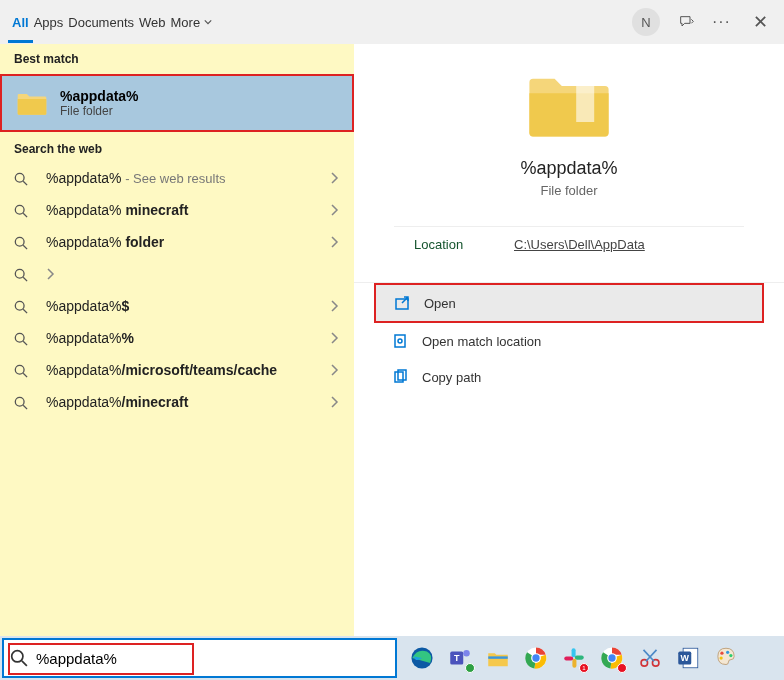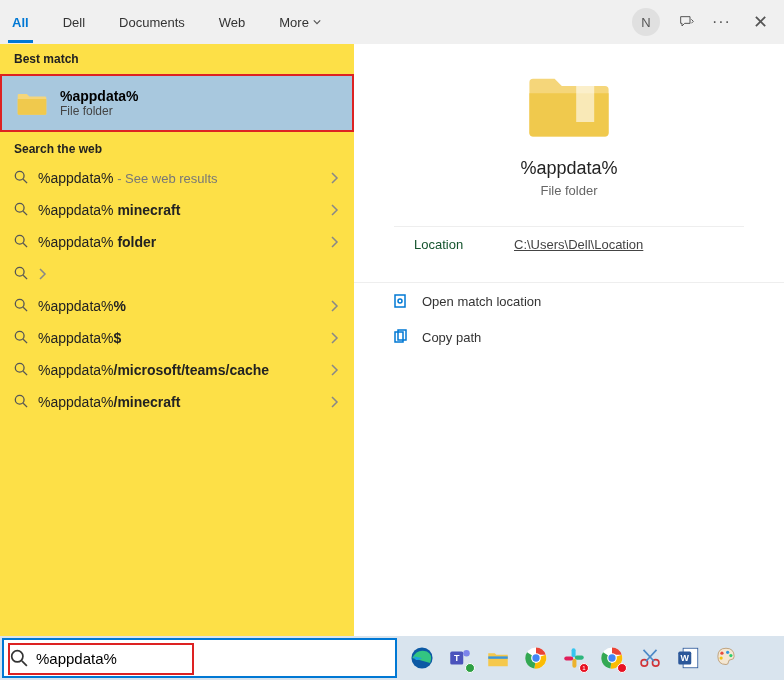--- a/index.html
+++ b/index.html
@@ -1,42 +1,42 @@
 <!DOCTYPE html>
 <html><head>
   <meta charset="utf-8">
   <style>
     * { margin: 0; padding: 0; box-sizing: border-box; font-family: "Segoe UI", sans-serif; }
     body { width: 784px; height: 680px; background: #f0f0f0; position: relative; overflow: hidden; }
     
     .header { display: flex; align-items: center; padding: 0 12px; height: 44px; background: #f0f0f0; }
-    .tabs { display: flex; gap: 34px; flex: 1; }
+    .tabs { display: flex; gap: 5px; flex: 1; }
     .tab { font-size: 13px; color: #333; cursor: pointer; padding: 12px 0; position: relative; }
     .tab.active { color: #0078d4; font-weight: 600; }
     .tab.active::after { content: ""; position: absolute; bottom: -1px; left: -4px; right: -4px; height: 3px; background: #0078d4; }
     .tab-more { display: flex; align-items: center; gap: 4px; }
     .header-right { display: flex; align-items: center; gap: 18px; }
     .avatar { width: 28px; height: 28px; border-radius: 50%; background: #e0e0e0; display: flex; align-items: center; justify-content: center; font-size: 13px; color: #555; }
     .header-icon { width: 16px; height: 16px; color: #555; cursor: pointer; }
     .dots { font-size: 16px; color: #555; cursor: pointer; letter-spacing: 1px; }
     .close-x { font-size: 18px; color: #555; cursor: pointer; padding: 4px; }
     
     .content { display: flex; height: calc(100% - 44px - 44px); }
-    .left-panel { width: 354px; background: #fde047; overflow-y: auto; }
+    .left-panel { width: 354px; background: #fef9c3; overflow-y: auto; }
     .right-panel { flex: 1; background: #fff; padding: 24px 0 0 0; }
     
     .section-label { font-size: 12px; font-weight: 600; padding: 8px 14px 6px; color: #222; }
     
     .best-match { background: #a8c8de; padding: 12px 14px; display: flex; align-items: center; gap: 12px; border: 2px solid #d22; margin: 2px 0; }
     .folder-icon-small { width: 32px; height: 26px; }
     .best-match-text { display: flex; flex-direction: column; }
     .best-match-title { font-size: 14px; font-weight: 600; color: #000; }
     .best-match-sub { font-size: 12px; color: #444; }
     
-    .suggest-row { display: flex; align-items: flex-start; padding: 8px 14px; gap: 10px; cursor: pointer; position: relative; }
+    .suggest-row { display: flex; align-items: flex-end; padding: 8px 14px; gap: 18px; cursor: pointer; position: relative; }
     .search-icn { width: 14px; height: 14px; flex-shrink: 0; }
     .suggest-text { font-size: 14px; color: #222; flex: 1; }
     .suggest-text b { font-weight: 600; }
     .suggest-hint { font-size: 13px; color: #777; }
     .chevron { width: 10px; color: #888; }
     
     .preview-area { display: flex; flex-direction: column; align-items: center; padding: 0 40px; }
     .big-folder { width: 88px; height: 72px; margin-bottom: 18px; }
     .preview-title { font-size: 18px; color: #222; margin-bottom: 4px; }
     .preview-sub { font-size: 13px; color: #666; margin-bottom: 28px; }
@@ -59,21 +59,21 @@
     .tb-icon svg, .tb-icon .emoji { width: 26px; height: 26px; }
     .badge-dot { position: absolute; bottom: 2px; right: 2px; width: 10px; height: 10px; border-radius: 50%; background: #e81123; border: 1.5px solid #fff; font-size: 6px; color:#fff; display:flex; align-items:center; justify-content:center; }
     .badge-green { position: absolute; bottom: 2px; right: 2px; width: 10px; height: 10px; border-radius: 50%; background: #2ea043; border: 1.5px solid #fff; }
   </style>
 </head>
 <body>
 
 <div class="header">
   <div class="tabs">
     <div class="tab active">All</div>
-    <div class="tab">Dell</div>
+    <div class="tab">Apps</div>
     <div class="tab">Documents</div>
     <div class="tab">Web</div>
     <div class="tab tab-more">
       <span>More</span>
       <svg width="8" height="8" viewBox="0 0 10 10">
           <path d="M1 3 L5 7 L9 3" stroke="#555" stroke-width="1.5" fill="none"></path>
         </svg>
     </div>
   </div>
   <div class="header-right">
@@ -139,31 +139,31 @@
           </svg>
     <svg class="chevron" viewBox="0 0 10 16">
             <path d="M2 3 L7 8 L2 13" stroke="#888" stroke-width="1.5" fill="none"></path>
           </svg>
   </div>
         <div class="suggest-row">
     <svg class="search-icn" viewBox="0 0 16 16">
             <circle cx="6.5" cy="6.5" r="5" stroke="#555" stroke-width="1.5" fill="none"></circle>
             <line x1="10.5" y1="10.5" x2="15" y2="15" stroke="#555" stroke-width="1.5"></line>
           </svg>
+    <span class="suggest-text">%appdata%<b>$</b><span class="suggest-hint"></span></span>
+    <svg class="chevron" viewBox="0 0 10 16">
+            <path d="M2 3 L7 8 L2 13" stroke="#888" stroke-width="1.5" fill="none"></path>
+          </svg>
+  </div>
+        <div class="suggest-row">
+    <svg class="search-icn" viewBox="0 0 16 16">
+            <circle cx="6.5" cy="6.5" r="5" stroke="#555" stroke-width="1.5" fill="none"></circle>
+            <line x1="10.5" y1="10.5" x2="15" y2="15" stroke="#555" stroke-width="1.5"></line>
+          </svg>
     <span class="suggest-text">%appdata%<b>%</b><span class="suggest-hint"></span></span>
-    <svg class="chevron" viewBox="0 0 10 16">
-            <path d="M2 3 L7 8 L2 13" stroke="#888" stroke-width="1.5" fill="none"></path>
-          </svg>
-  </div>
-        <div class="suggest-row">
-    <svg class="search-icn" viewBox="0 0 16 16">
-            <circle cx="6.5" cy="6.5" r="5" stroke="#555" stroke-width="1.5" fill="none"></circle>
-            <line x1="10.5" y1="10.5" x2="15" y2="15" stroke="#555" stroke-width="1.5"></line>
-          </svg>
-    <span class="suggest-text">%appdata%<b>$</b><span class="suggest-hint"></span></span>
     <svg class="chevron" viewBox="0 0 10 16">
             <path d="M2 3 L7 8 L2 13" stroke="#888" stroke-width="1.5" fill="none"></path>
           </svg>
   </div>
         <div class="suggest-row">
     <svg class="search-icn" viewBox="0 0 16 16">
             <circle cx="6.5" cy="6.5" r="5" stroke="#555" stroke-width="1.5" fill="none"></circle>
             <line x1="10.5" y1="10.5" x2="15" y2="15" stroke="#555" stroke-width="1.5"></line>
           </svg>
     <span class="suggest-text">%appdata%<b>/microsoft/teams/cache</b><span class="suggest-hint"></span></span>
@@ -189,25 +189,32 @@
       <svg class="big-folder" viewBox="0 0 48 40">
         <path d="M2 8 L2 36 Q2 38 4 38 L44 38 Q46 38 46 36 L46 12 Q46 10 44 10 L20 10 L16 6 L4 6 Q2 6 2 8 Z" fill="#f5d67a"></path>
         <path d="M2 14 L46 14 L46 36 Q46 38 44 38 L4 38 Q2 38 2 36 Z" fill="#f0c94d"></path>
         <rect x="28" y="8" width="10" height="22" fill="#fff" opacity="0.6"></rect>
       </svg>
       <div class="preview-title">%appdata%</div>
       <div class="preview-sub">File folder</div>
 
       <div class="detail-row" style="border-top:1px solid #eee; padding-left:20px; padding-right:20px;">
         <span class="detail-label">Location</span>
-        <span class="detail-value">C:\Users\Dell\Location</span>
+        <span class="detail-value">C:\Users\Dell\AppData</span>
       </div>
     </div>
 
     <div class="actions" id="actions" style="border-top:1px solid #eee;">
+        <div class="action-row highlighted">
+    <svg class="action-icon" viewBox="0 0 16 16">
+            <rect x="2" y="4" width="12" height="10" stroke="#0078d4" stroke-width="1.5" fill="none"></rect>
+            <path d="M10 2 L14 2 L14 6 M14 2 L8 8" stroke="#0078d4" stroke-width="1.5" fill="none"></path>
+          </svg>
+    <span>Open</span>
+  </div>
         <div class="action-row">
     <svg class="action-icon" viewBox="0 0 16 16">
             <rect x="3" y="2" width="10" height="12" stroke="#0078d4" stroke-width="1.5" fill="none"></rect>
             <circle cx="8" cy="8" r="2" stroke="#0078d4" stroke-width="1.5" fill="none"></circle>
           </svg>
     <span>Open match location</span>
   </div>
         <div class="action-row">
     <svg class="action-icon" viewBox="0 0 16 16">
             <rect x="3" y="3" width="8" height="10" stroke="#0078d4" stroke-width="1.5" fill="none"></rect>

